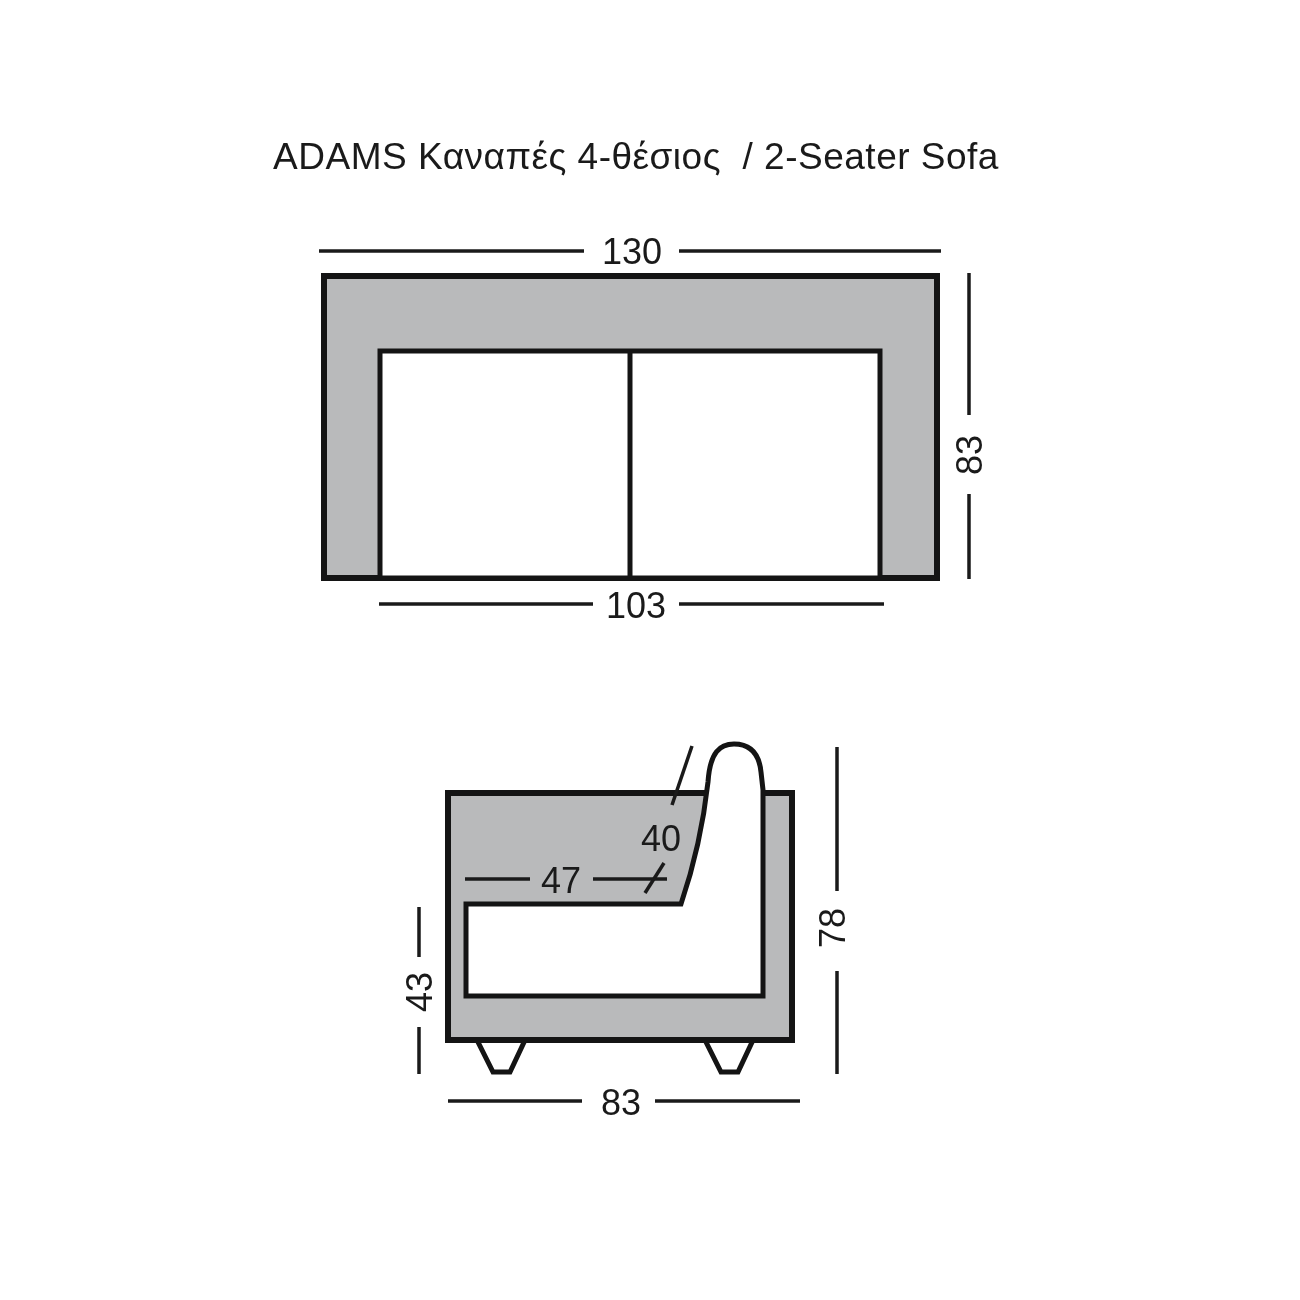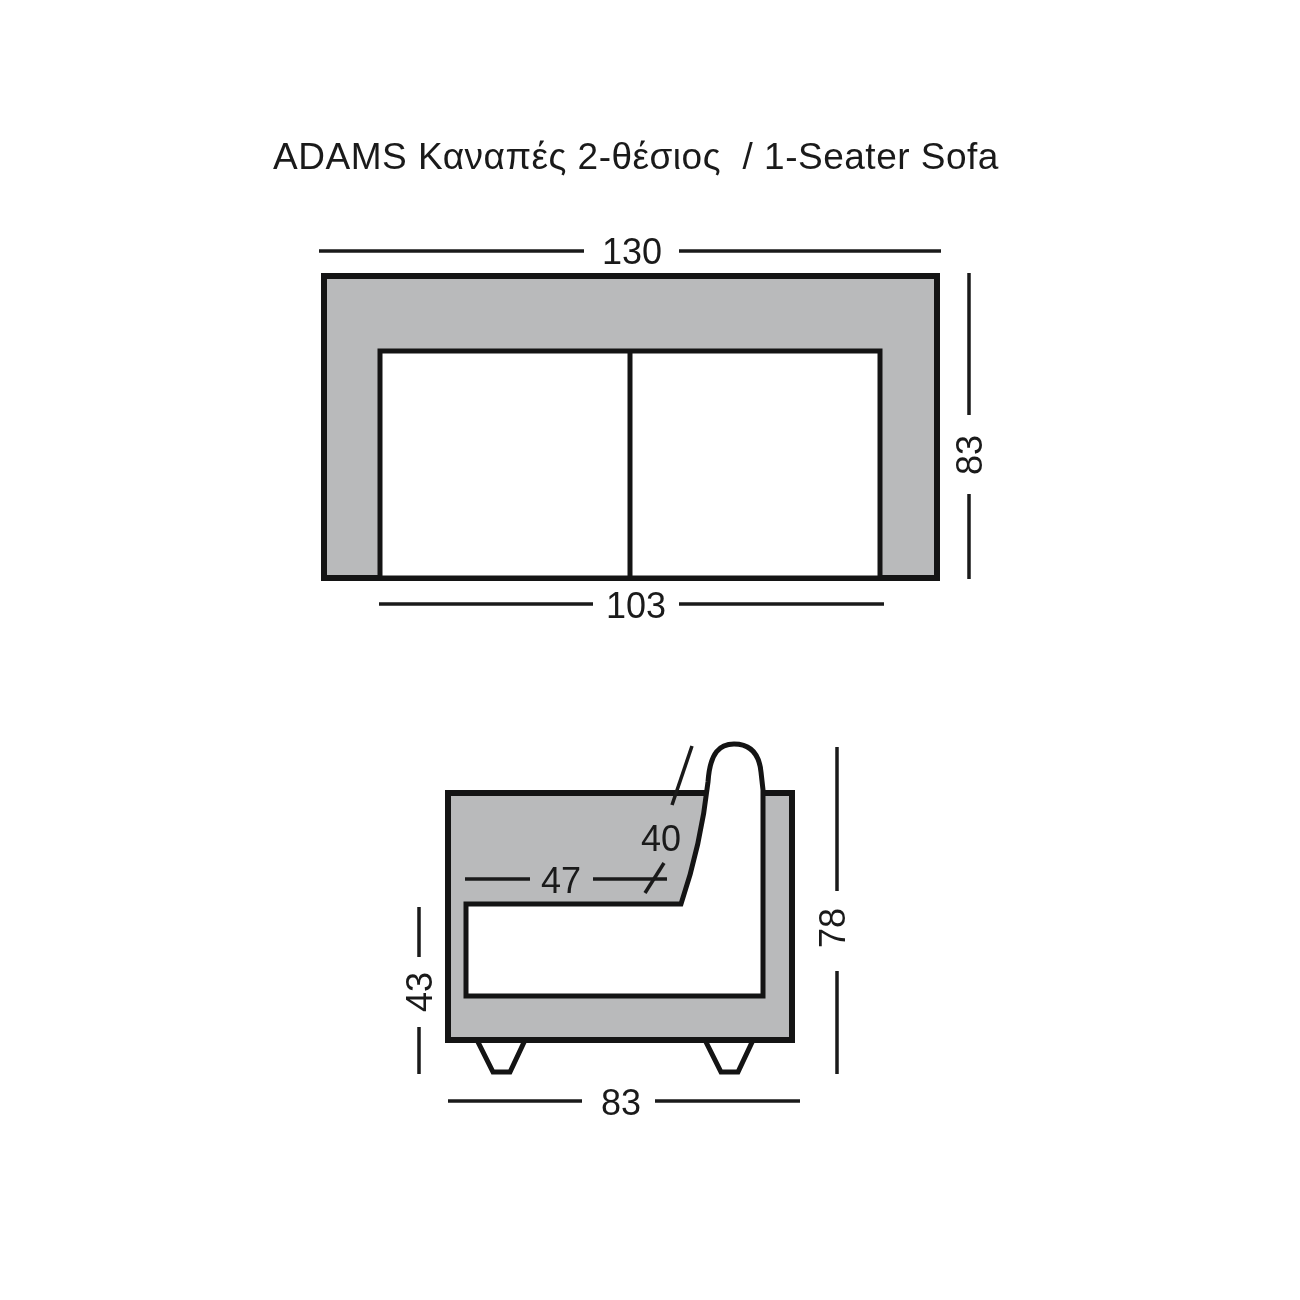--- a/index.html
+++ b/index.html
@@ -55,21 +55,21 @@
     font-size: 36px;
     fill: #1a1a1a;
     text-anchor: middle;
   }
 </style>
 </head>
 <body>
 
 <div class="canvas">
 
-  <div class="title">ADAMS Καναπές 2-θέσιος  / 1-Seater Sofa</div>
+  <div class="title">ADAMS Καναπές 4-θέσιος  / 2-Seater Sofa</div>
 
   <svg class="drawing" width="1300" height="1300" viewBox="0 0 1300 1300">
 
     <g>
 
       <rect x="324" y="276" width="613" height="302" class="frame" fill="#b9babb"></rect>
 
       <rect x="380" y="351" width="500" height="227" class="inner"></rect>
 
       <line x1="630" y1="351" x2="630" y2="578" class="divider"></line>

